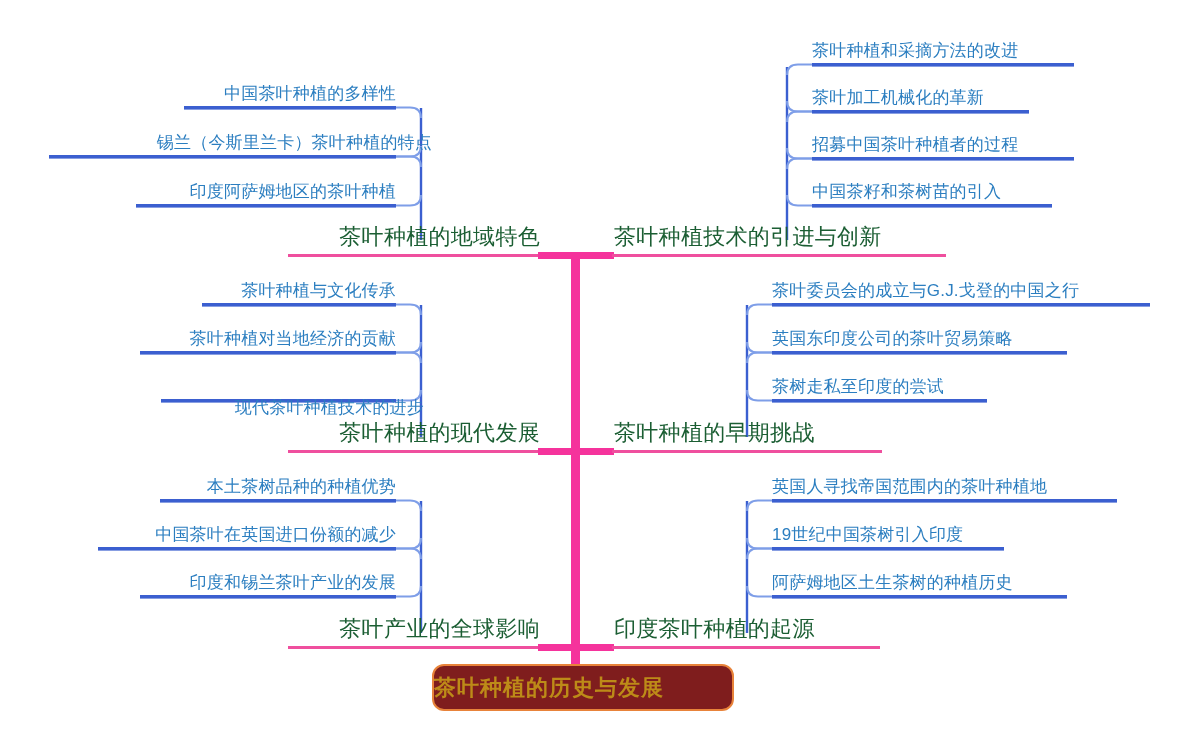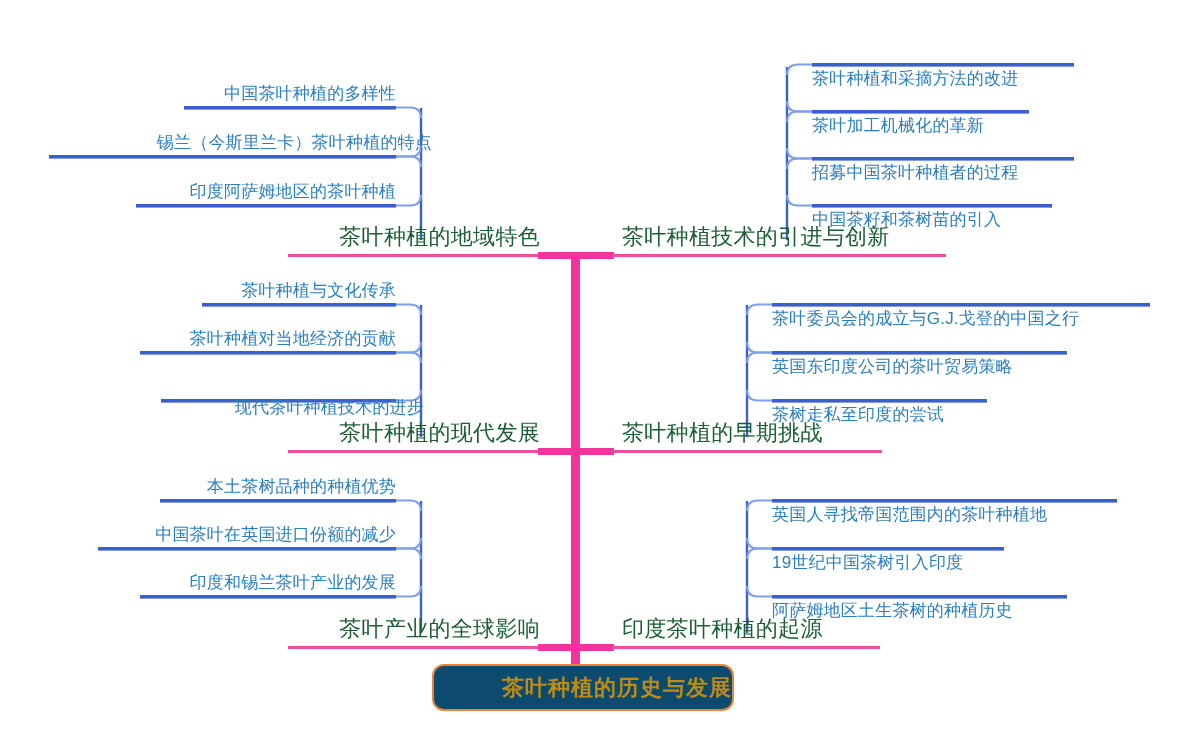--- a/index.html
+++ b/index.html
@@ -26,49 +26,49 @@
 
   
   .leaf {
     position: absolute;
     font-size: 17px;
     line-height: 20px;
     color: #2b7ec0;
     white-space: nowrap;
     letter-spacing: 0.2px;
   }
-  .leaf.right { text-align: left; margin-top: 28px; }
+  .leaf.right { text-align: left; }
   .leaf.left  { text-align: right; }
 
   
   .branch {
     position: absolute;
     font-size: 22px;
     line-height: 26px;
     color: #1b5e33;
     white-space: nowrap;
     letter-spacing: 0.3px;
   }
   .branch.left  { text-align: right; }
-  .branch.right { text-align: left; margin-left: 8px; }
+  .branch.right { text-align: left; }
 
   
   #root-node {
     position: absolute;
     left: 432px;
     top: 664px;
     width: 302px;
     height: 47px;
     box-sizing: border-box;
     border: 2px solid #e8833a;
     border-radius: 12px;
-    background: #0c4a6e;
+    background: #7f1d1d;
     display: flex;
     align-items: center;
-    justify-content: flex-end;
+    justify-content: flex-start;
   }
   #root-label {
     font-size: 22px;
     font-weight: bold;
     color: #bd8b18;
     letter-spacing: 1px;
     white-space: nowrap;
   }
 </style>
 </head>

